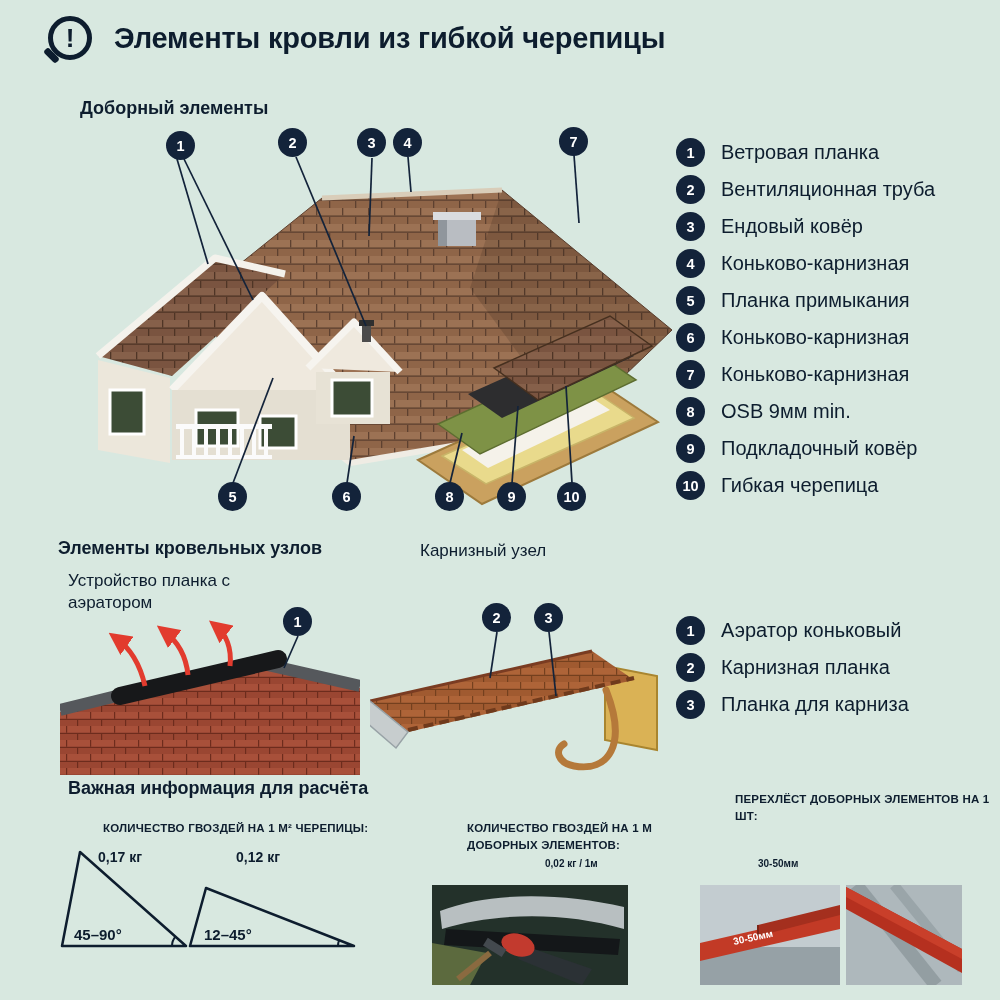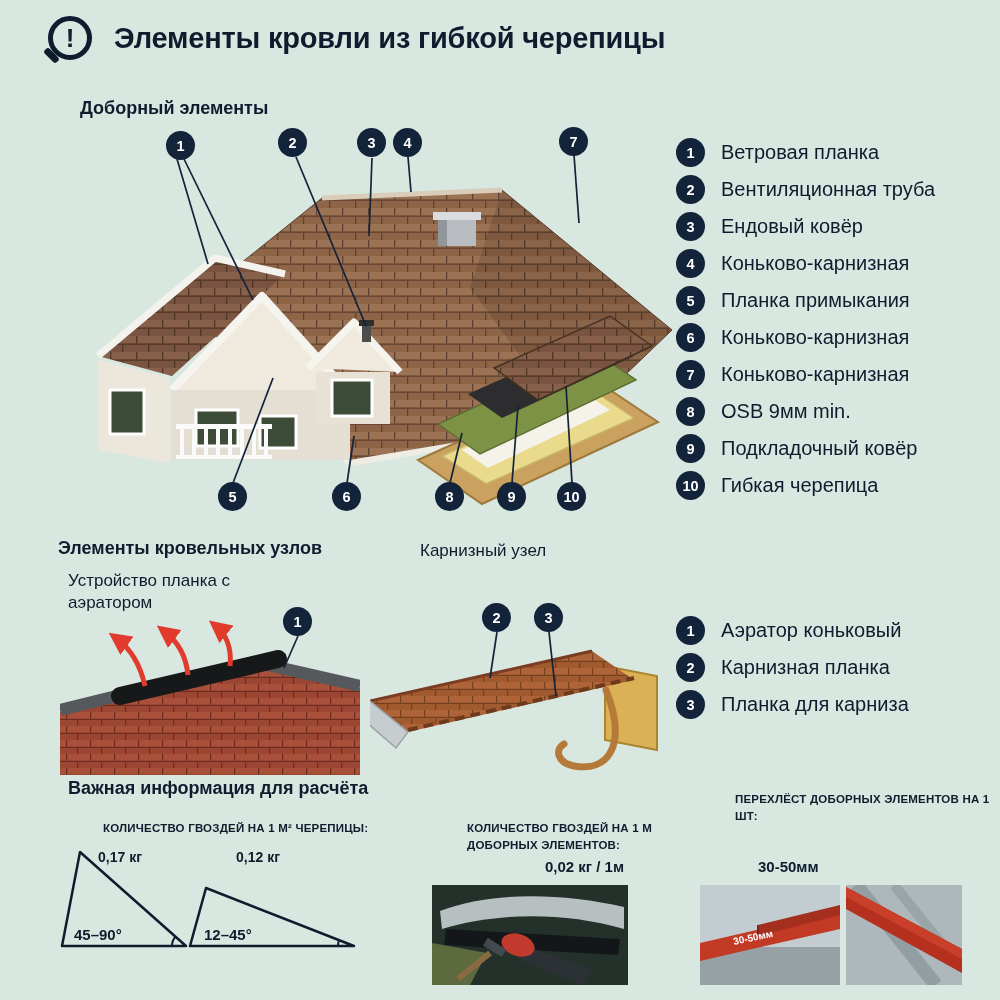--- a/index.html
+++ b/index.html
@@ -23,21 +23,21 @@
   .sec-h { position:absolute; font-size:18px; font-weight:bold; }
   .cap { position:absolute; font-size:17px; line-height:1.3; }
   .badge { width:29px; height:29px; border-radius:50%; background:#13233a; color:#fff;
            font-weight:bold; font-size:14.5px; display:flex; align-items:center; justify-content:center;
            flex:0 0 29px; }
   .pin { position:absolute; z-index:5; }
   .legend { position:absolute; display:flex; flex-direction:column; }
   .leg-row { display:flex; align-items:center; gap:16px; height:37px; }
   .leg-label { font-size:20px; white-space:nowrap; }
   .col-title { position:absolute; font-size:11.5px; font-weight:bold; line-height:1.45; letter-spacing:.2px;margin-left:35px; }
-  .big-val { position:absolute; font-size:15px; font-weight:bold; }
+  .big-val { position:absolute; font-size:10px; font-weight:bold; }
   svg { display:block; }
 </style>
 </head>
 <body>
 
 <div class="header">
   <div class="hicon"></div>
   <h1>Элементы кровли из гибкой черепицы</h1>
 </div>
 

